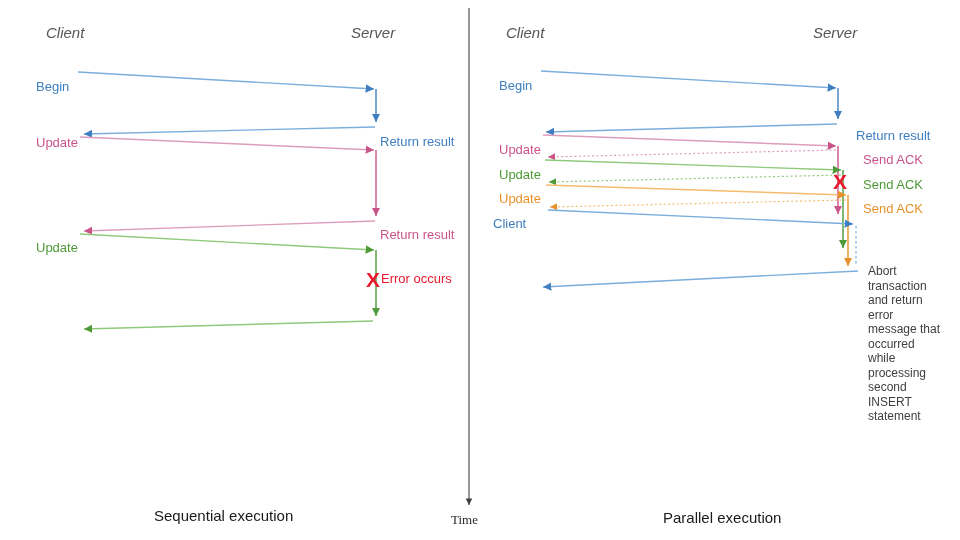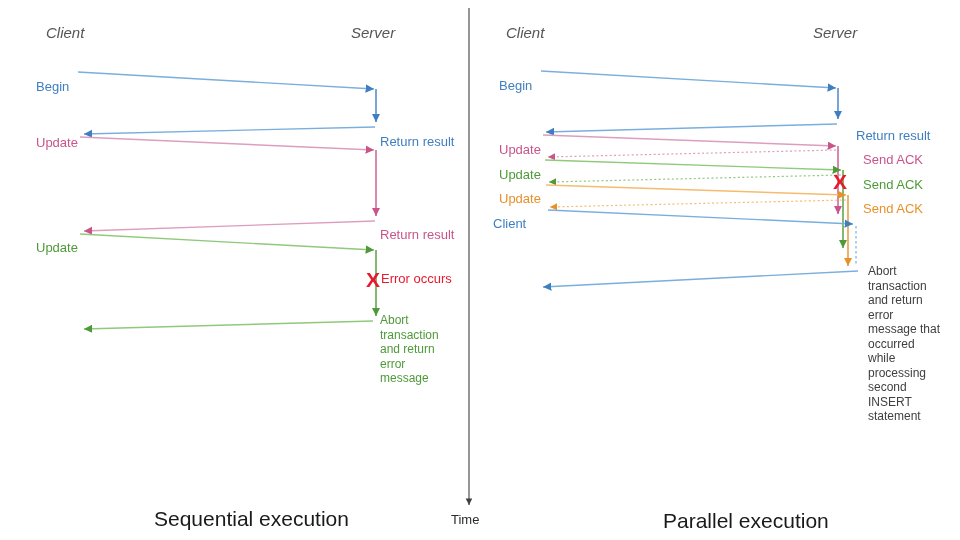--- a/index.html
+++ b/index.html
@@ -15,21 +15,21 @@
     white-space:nowrap;
   }
   .msg{
     position:absolute;font-size:13px;white-space:nowrap;line-height:14px;margin-top:16px;
   }
   .block{
     position:absolute;font-size:12px;line-height:14.5px;width:76px;
     white-space:normal;
   }
   .caption{
-    position:absolute;font-size:21px;color:#1a1a1a;white-space:nowrap;
+    position:absolute;font-size:15px;color:#1a1a1a;white-space:nowrap;
   }
   .axis-label{
     position:absolute;font-size:13px;color:#2b2b2b;white-space:nowrap;
   }
   .xmark{
     position:absolute;font-size:21px;font-weight:bold;color:#e8192c;
     line-height:21px;white-space:nowrap;
   }
 </style>
 </head>
@@ -121,25 +121,24 @@
 
   <div class="msg" style="left:36px;top:120px;color:#c9548a;">Update</div>
 
   <div class="msg" style="left:380px;top:212px;color:#c9548a;">Return result</div>
 
   <div class="msg" style="left:36px;top:225px;color:#4e9a38;">Update</div>
 
   <div class="xmark" style="left:366px;top:269px;">X</div>
   <div class="msg" style="left:381px;top:256px;color:#e8192c;">Error occurs</div>
 
-  <div class="block" style="left:380px;top:313px;color:#4e9a38;">Abort transaction and return error message</div>
 
   <div class="caption" style="left:154px;top:507px;">Sequential execution</div>
 
-  <div class="axis-label" style="left:451px;top:512px;">Time</div>
+  <div class="axis-label" style="left:451px;top:512px;font-family:Liberation Serif, serif;">Time</div>
 
   <div class="lane-title" style="left:506px;top:24px;">Client</div>
   <div class="lane-title" style="left:813px;top:24px;">Server</div>
 
   <div class="msg" style="left:499px;top:63px;color:#3f7fc1;">Begin</div>
 
   <div class="msg" style="left:856px;top:113px;color:#3f7fc1;">Return result</div>
 
   <div class="msg" style="left:499px;top:127px;color:#c9548a;">Update</div>
   <div class="msg" style="left:863px;top:137px;color:#c9548a;">Send ACK</div>

